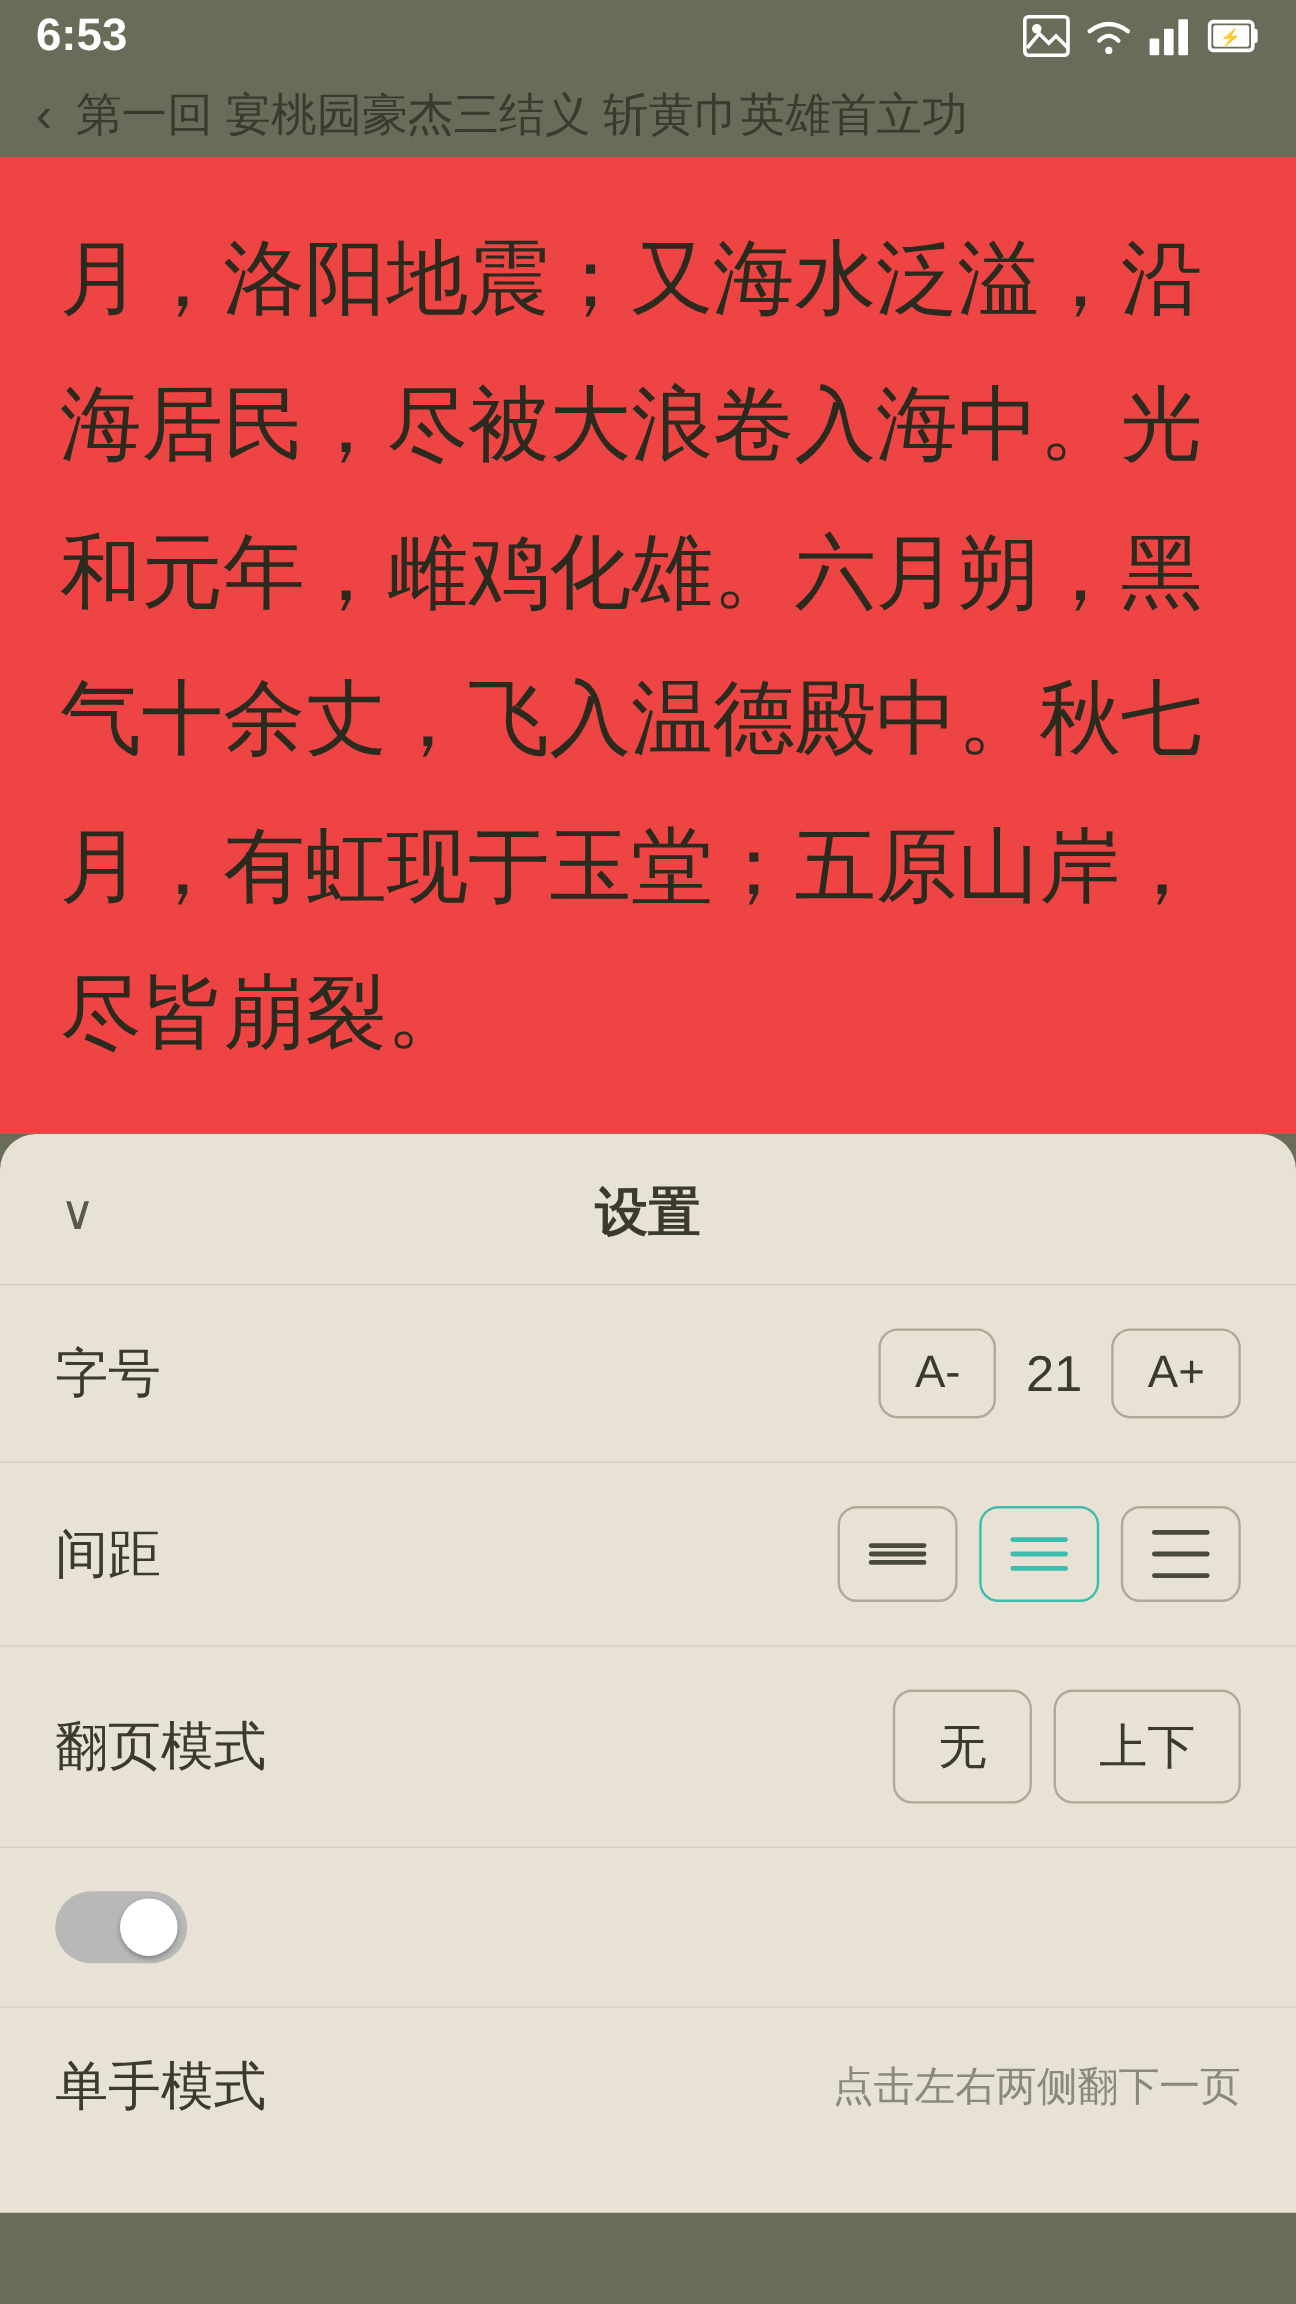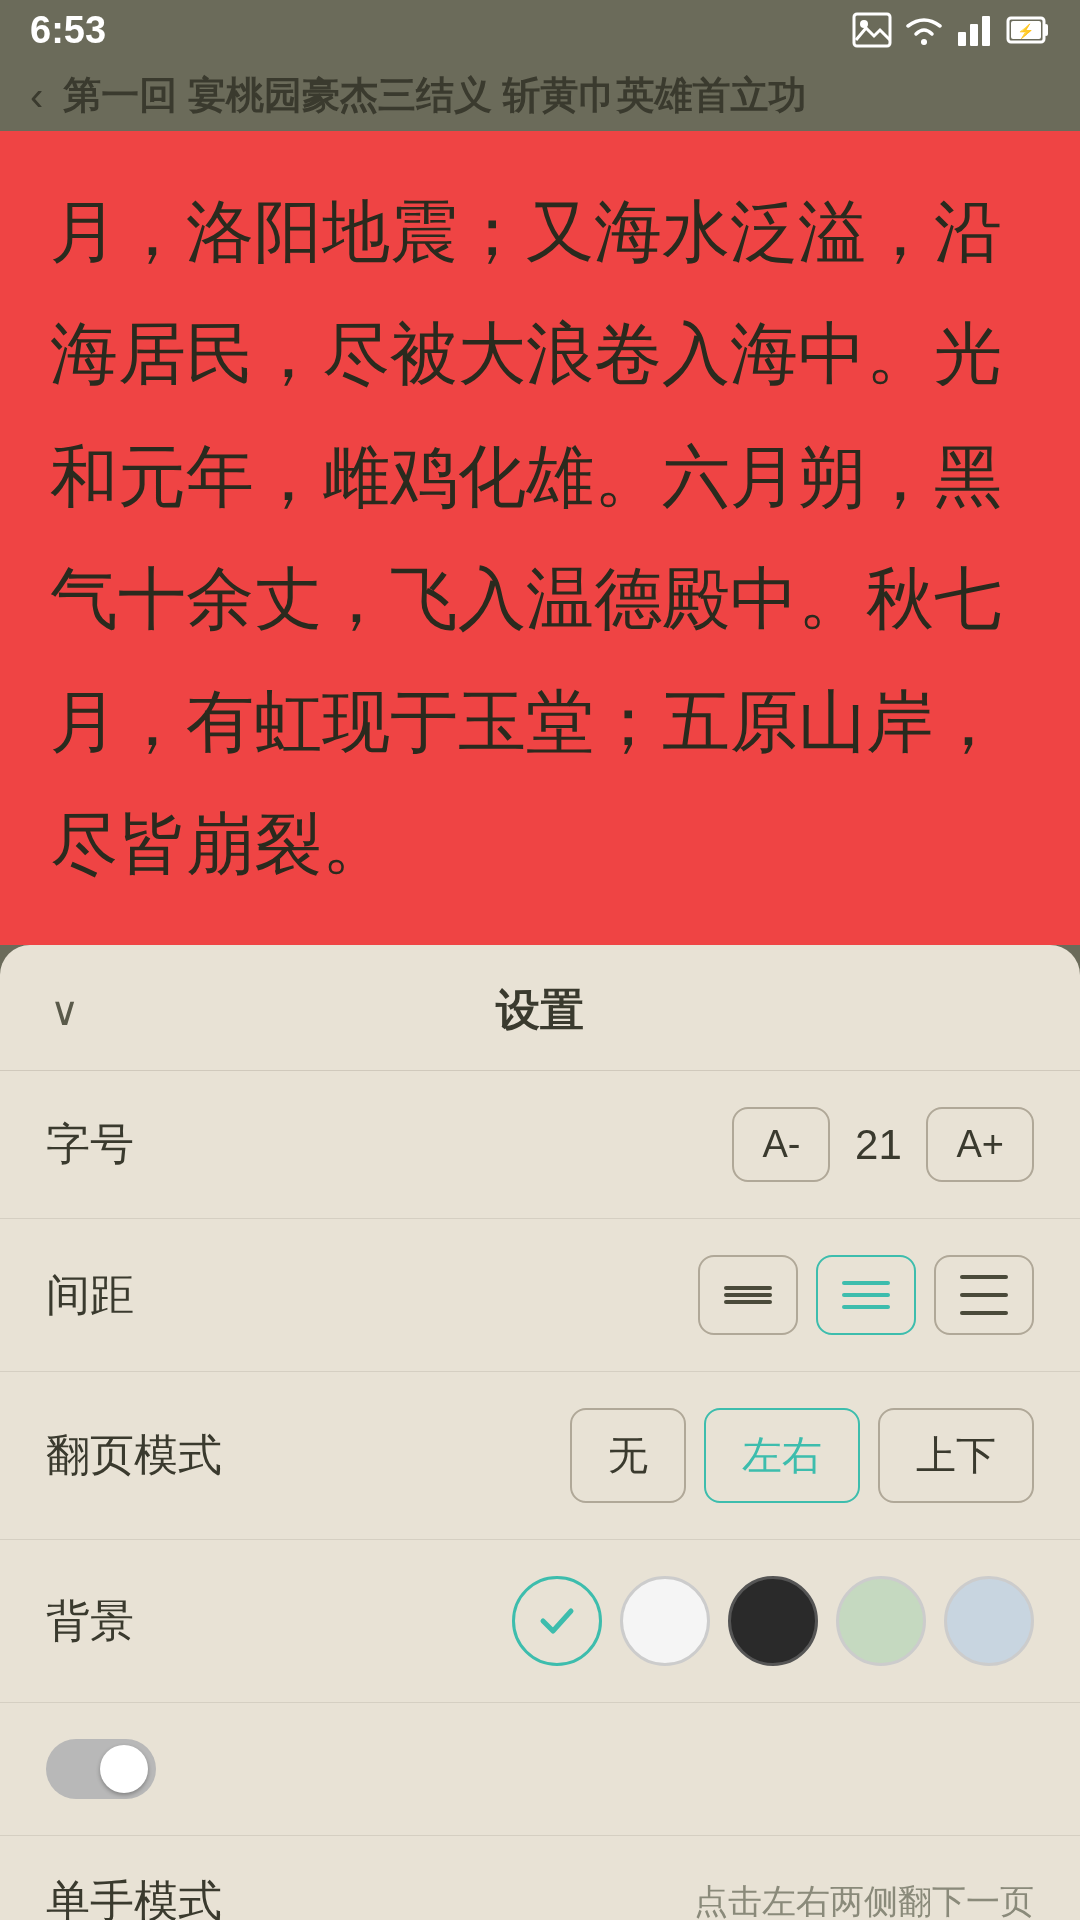--- a/index.html
+++ b/index.html
@@ -46,21 +46,21 @@
       gap: 20px;
     }
     .back-arrow {
       color: #3a3a2e;
       font-size: 40px;
       line-height: 1;
     }
     .top-bar-title {
       color: #3a3a2e;
       font-size: 38px;
-      font-weight: bold;
+      font-weight: normal;
     }
 
     
     .reading-area {
       background: #ef4444;
       padding: 40px 50px;
       min-height: 720px;
     }
     .reading-text {
       color: #2a2a1e;
@@ -335,40 +335,24 @@
           <div class="spacing-line"></div>
         </div>
       </button>
     </div>
   </div>
 
   <div class="settings-row">
     <span class="settings-label">翻页模式</span>
     <div class="settings-controls">
       <button class="btn-mode">无</button>
-      <button class="btn-mode active">左右</button>
       <button class="btn-mode">上下</button>
     </div>
   </div>
 
-  <div class="settings-row">
-    <span class="settings-label">背景</span>
-    <div class="settings-controls">
-
-      <button class="color-swatch swatch-beige swatch-checkmark" style="border: 3px solid #3dbdad;">
-        <svg width="44" height="44" viewBox="0 0 44 44">
-          <polyline points="8,22 18,32 36,12" fill="none" stroke="#3dbdad" stroke-width="5" stroke-linecap="round" stroke-linejoin="round"></polyline>
-        </svg>
-      </button>
-      <button class="color-swatch swatch-white"></button>
-      <button class="color-swatch swatch-black"></button>
-      <button class="color-swatch swatch-green"></button>
-      <button class="color-swatch swatch-blue"></button>
-    </div>
-  </div>
 
   <div class="settings-row">
     <button class="toggle-switch">
       <div class="toggle-knob"></div>
     </button>
   </div>
 
   <div class="settings-row">
     <span class="settings-label">单手模式</span>
     <span class="hint-text">点击左右两侧翻下一页</span>

